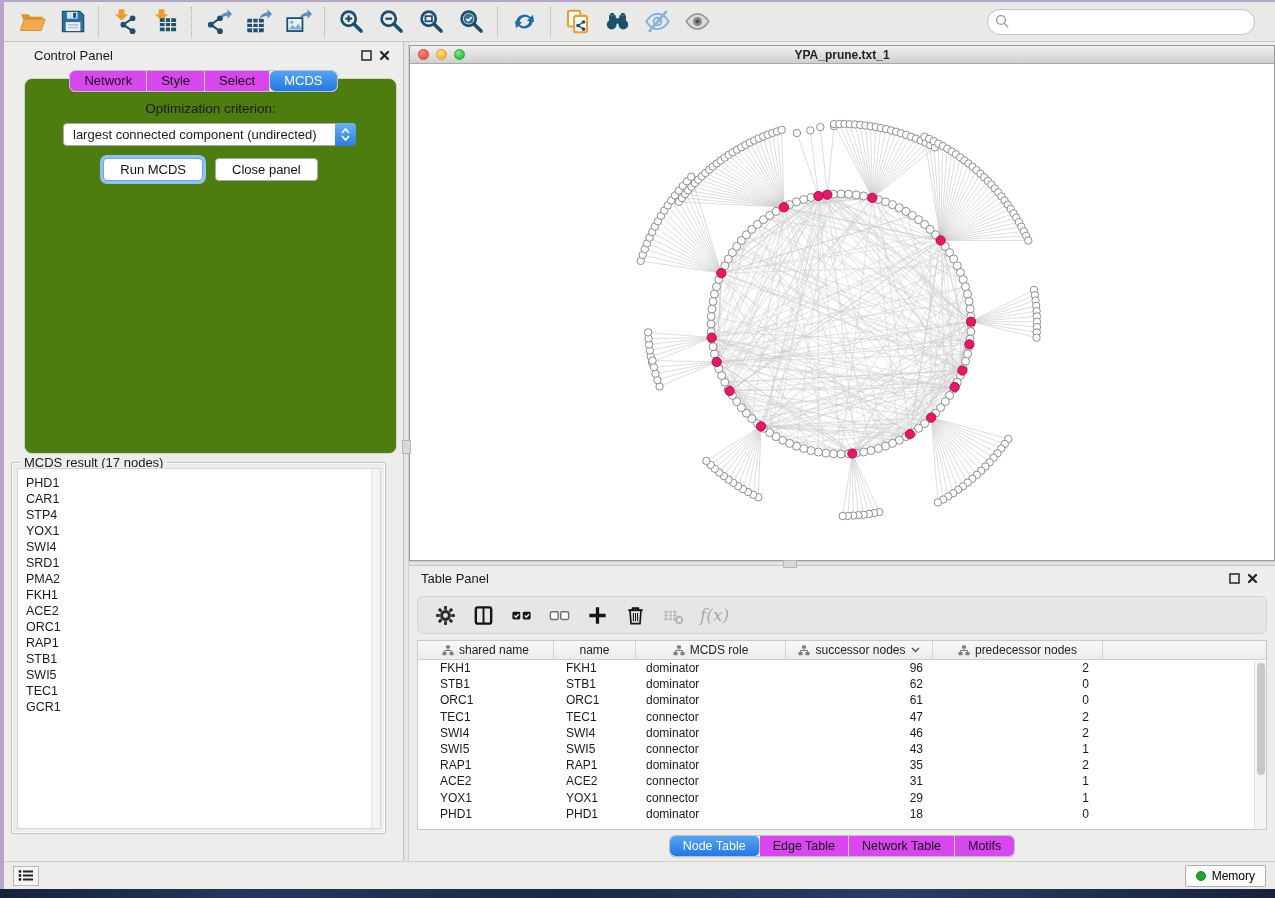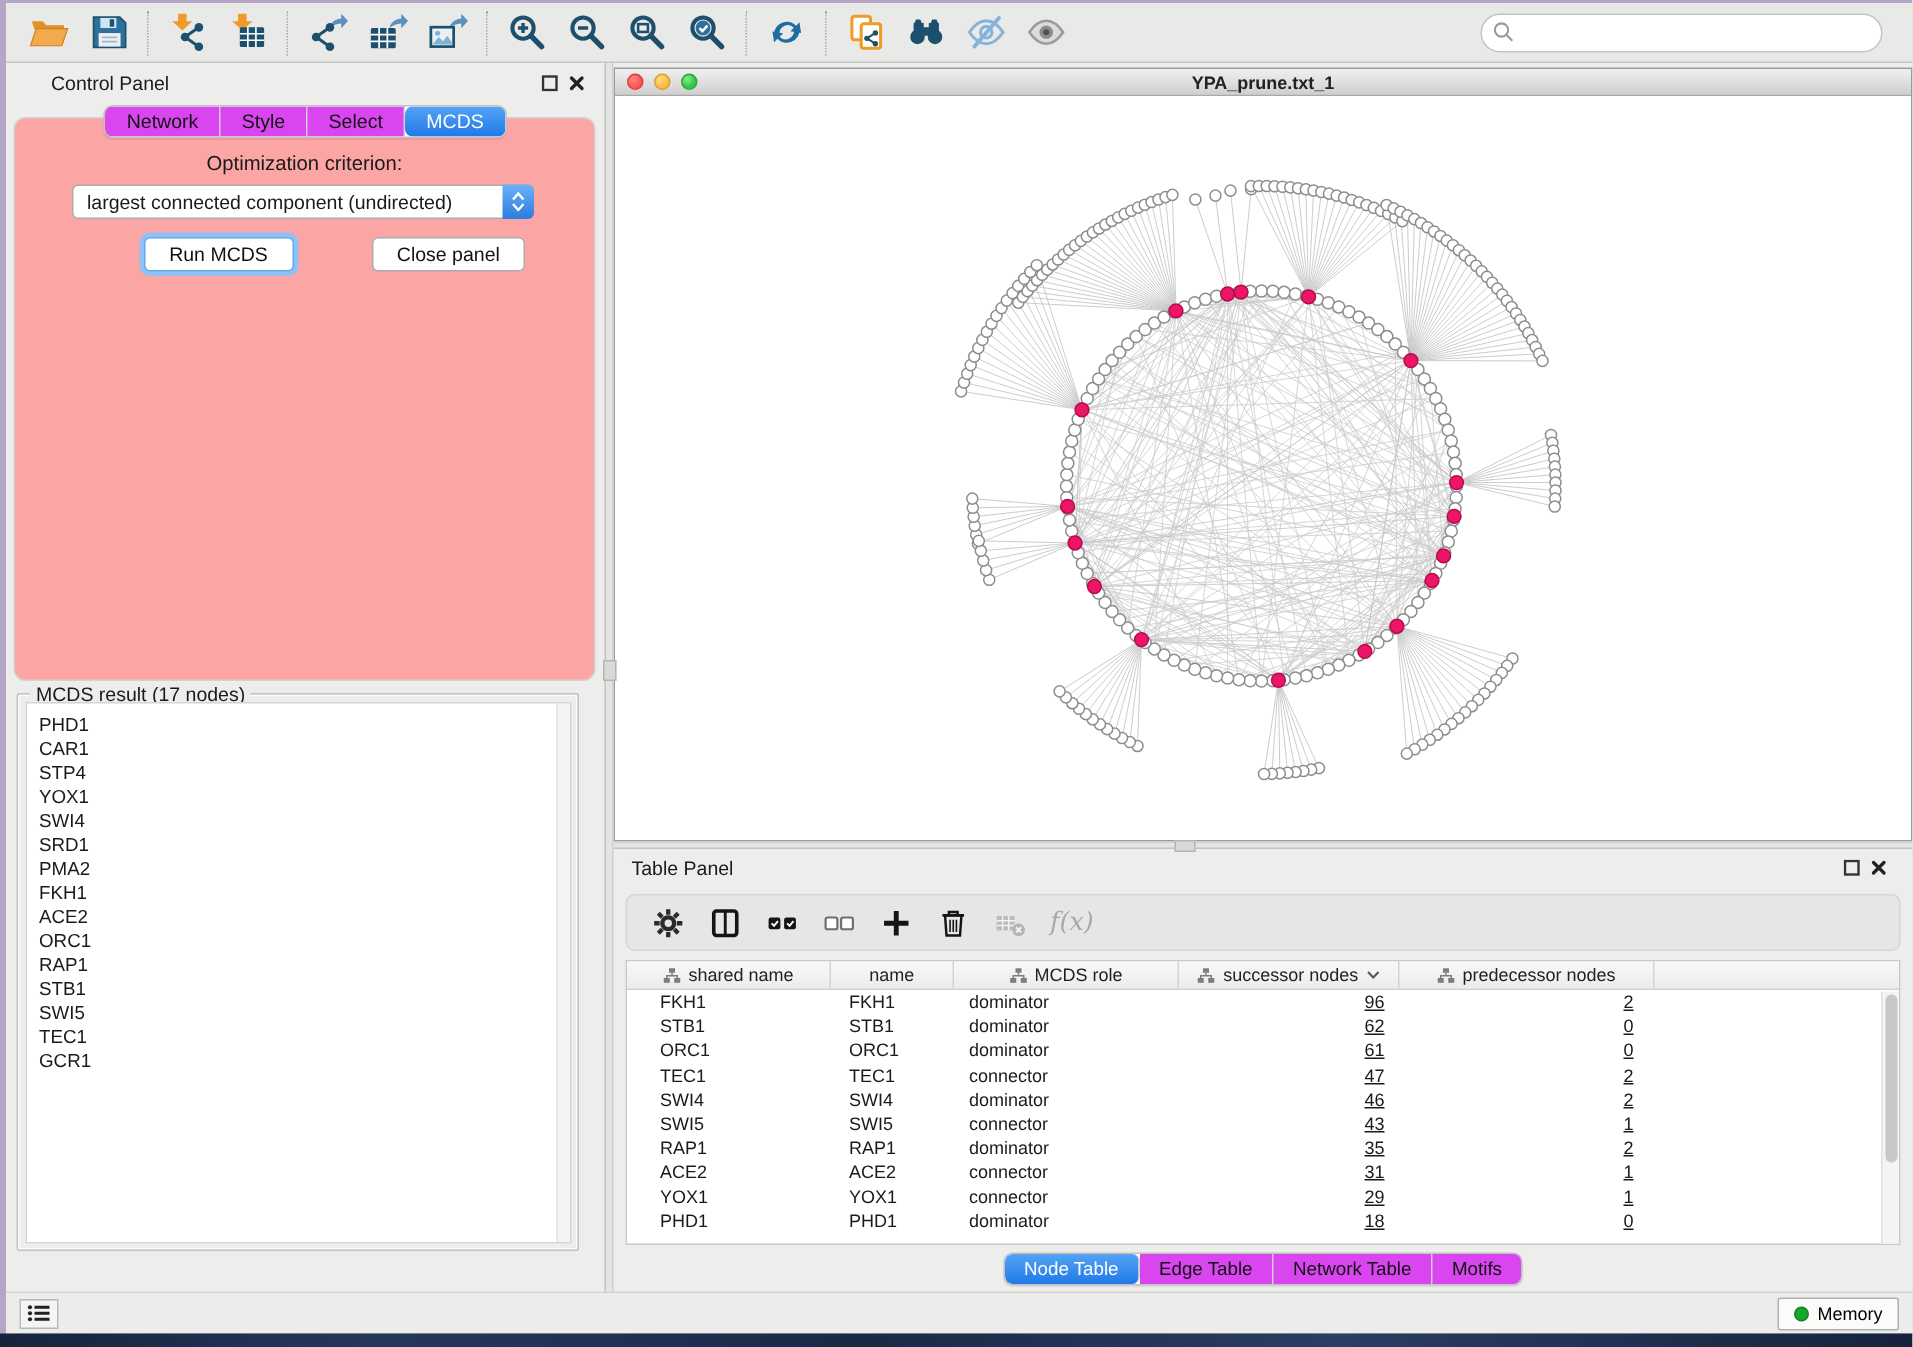--- a/index.html
+++ b/index.html
@@ -36,32 +36,32 @@
       align-items:center; justify-content:center; cursor:pointer; }
 
   .tab-row { display:flex; justify-content:center; position:relative; z-index:2; margin-top:2px; }
   .seg { display:flex; border:1px solid #c2c2c2; border-radius:6px; background:#fff; overflow:hidden;
       box-shadow:0 1px 1px rgba(0,0,0,0.08); }
   .seg-tab { padding:2px 14px; font-size:13px; height:20px; line-height:16px; background:#d946ef;
       border:none; border-right:1px solid #d2d2d2; cursor:pointer; color:#111; }
   .seg-tab:last-child { border-right:none; }
   .seg-tab.active { background:linear-gradient(#55a3f4,#2079e8); color:#fff; border-radius:5px; }
 
-  .mcds-panel { position:absolute; left:5px; right:6px; top:36px; height:376px;
-      background:#fca5a5; border:1px solid #d2d2d0; border-radius:8px; }
+  .mcds-panel { position:absolute; left:20px; right:6px; top:36px; height:376px;
+      background:#4d7c0f; border:1px solid #d2d2d0; border-radius:8px; }
   .opt-label { text-align:center; margin-top:22px; font-size:13.5px; }
   .combo { position:absolute; left:38px; right:40px; top:44px; height:23px; background:#fff;
       border:1px solid #ababab; border-radius:4px; display:flex; align-items:center; cursor:pointer; }
   .combo-text { flex:1; font-size:13px; padding-left:9px; white-space:nowrap; overflow:hidden; }
   .combo-step { width:21px; height:23px; margin:-1px -1px -1px 0; border-radius:0 4px 4px 0;
       background:linear-gradient(#6db0f7,#2b7de0); display:flex; flex-direction:column;
       align-items:center; justify-content:center; gap:1px; }
   .btn-row { position:absolute; top:79px; left:0; right:0; display:flex; justify-content:center; gap:12px; }
   .mac-btn { font-size:13px; padding:3px 16px; background:#fff; border:1px solid #ababab;
-      border-radius:4px; cursor:pointer; color:#111;margin-left:40px; }
+      border-radius:4px; cursor:pointer; color:#111; }
   .mac-btn.focus { box-shadow:0 0 0 3px #8ec2f7; border-color:#6aa7e8; }
 
   .groupbox { position:absolute; left:7px; right:17px; top:420px; height:372px;
       border:1px solid #c2c2c0; border-radius:2px; box-shadow:inset 0 0 0 1px #fbfbfa; }
   .groupbox-label { position:absolute; top:-8px; left:8px; background:#ededec; padding:0 4px;
       font-size:13px; }
   .listbox { position:absolute; inset:5px 4px 4px 5px; background:#fff; border:1px solid #d4d4d4;
       overflow:hidden; display:flex; }
   .list-items { flex:1; padding:6px 0 0 8px; font-size:12.5px; line-height:16px; }
   .list-item { cursor:default; }
@@ -106,21 +106,21 @@
 
   .table-wrap { flex:none; height:190px; margin:6px 8px 0 8px; background:#fff;
       border:1px solid #c9c9c7; display:flex; flex-direction:column; position:relative; }
   .thead { height:19px; flex:none; display:flex; background:linear-gradient(#f8f8f8,#ececea);
       border-bottom:1px solid #cfcfcd; font-size:12px; color:#222; }
   .th { display:flex; align-items:center; justify-content:center; gap:5px;
       border-right:1px solid #d4d4d2; height:100%; cursor:pointer; }
   .tbody { flex:1; overflow:hidden; font-size:12px; }
   .tr { display:flex; height:16.2px; align-items:center; cursor:default; }
   .td { white-space:nowrap; overflow:hidden; }
-  .td.num { text-align:right;text-decoration:underline; }
+  .td.num { text-align:right; }
   .tscroll { position:absolute; right:0; top:20px; bottom:0; width:12px; background:#f4f4f3;
       border-left:1px solid #e0e0de; }
   .tscroll .thumb { position:absolute; top:2px; left:1.5px; width:8px; height:112px;
       background:#c7c7c5; border-radius:5px; }
 
   .tp-tabs { flex:none; display:flex; justify-content:center; margin-top:5px; }
   .tp-tabs .seg-tab { font-size:12.5px; padding:2px 13px; }
 
   
   .status-bar { height:28px; flex:none; border-top:1px solid #d0d0ce; background:#ececea;

